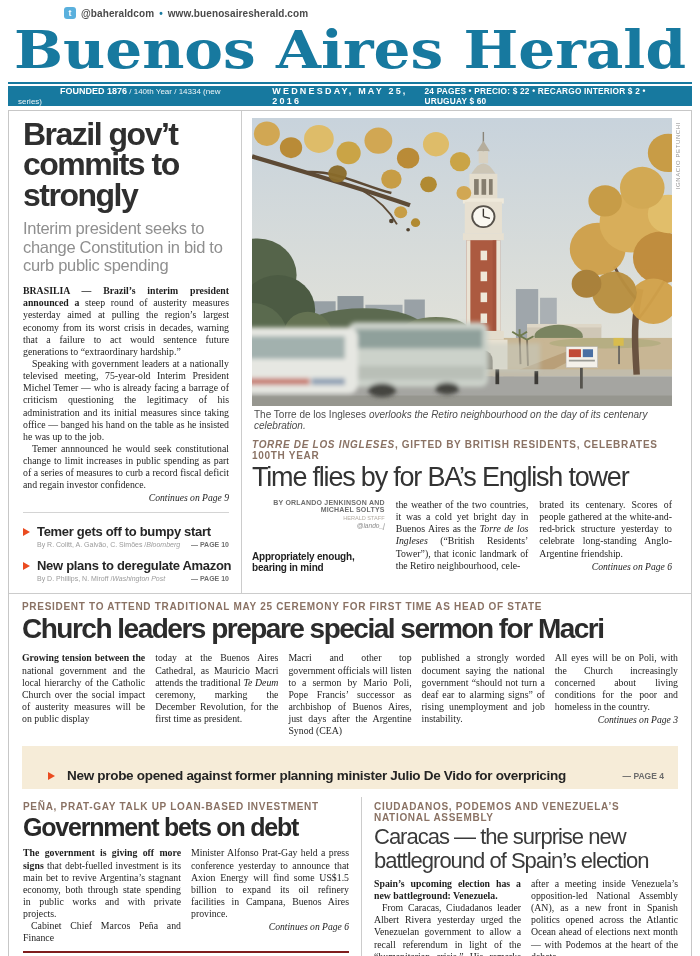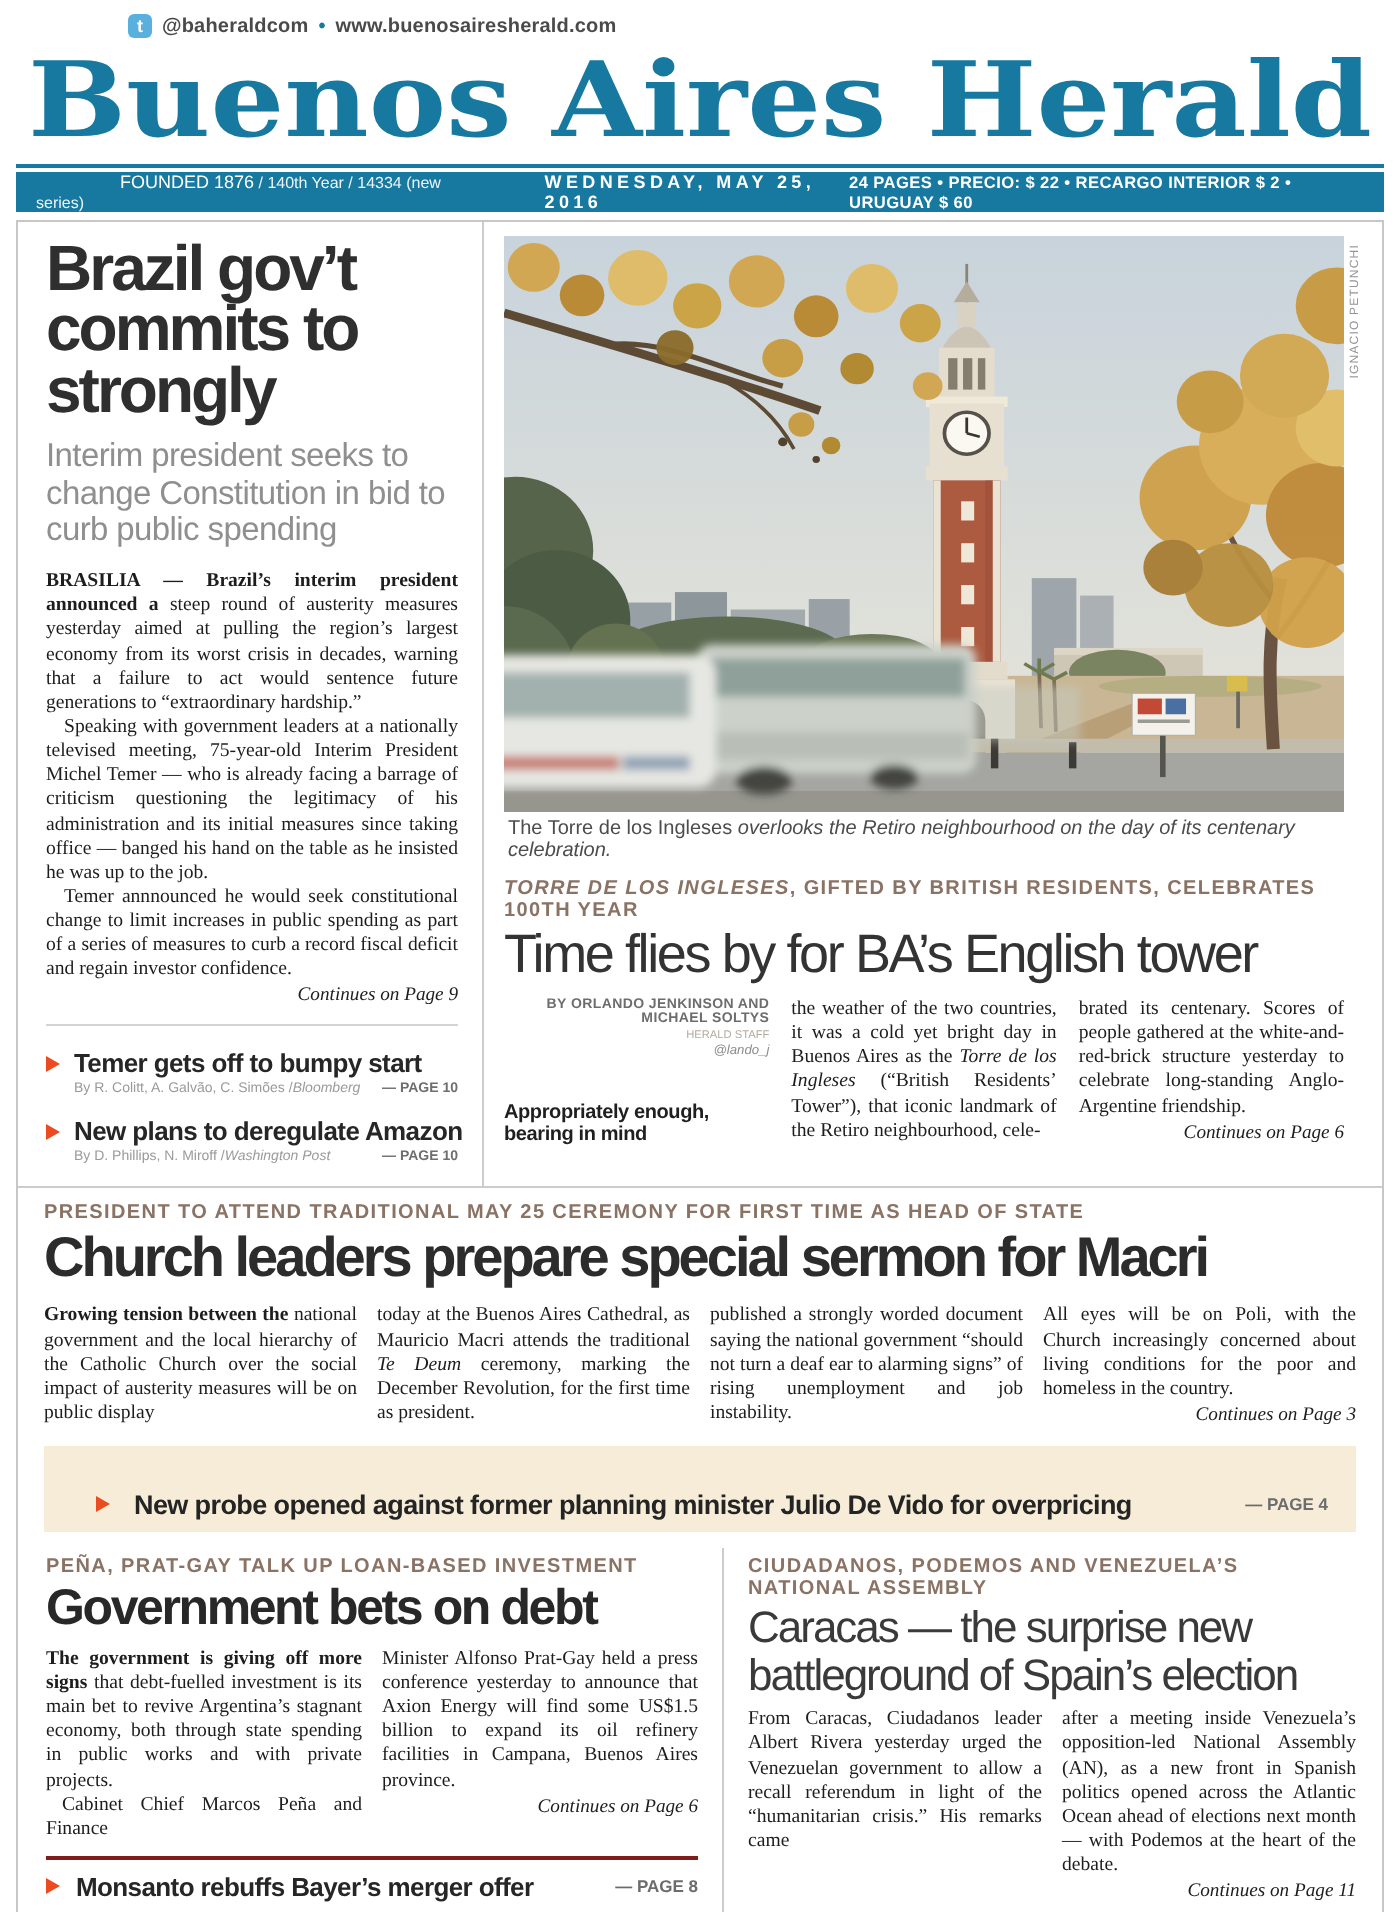--- a/index.html
+++ b/index.html
@@ -12,21 +12,21 @@
   .tl-text{font-size:10px;font-weight:bold;color:#4a4a4a;letter-spacing:.1px;}
   .tl-sep{color:var(--teal,#17799f);font-size:10px;font-weight:bold;}
   
   .mast-svg{display:block;margin:0 8px;width:684px;height:58px;}
   .mast-text{font-family:"DejaVu Serif",serif;font-weight:bold;font-size:52px;fill:var(--teal,#17799f);}
   .mast-rule{height:2px;background:var(--teal,#17799f);margin:3px 8px 2px;}
   
   .dateline{display:flex;align-items:center;justify-content:space-between;background:var(--teal,#17799f);
             color:#fff;margin:0 8px;padding:3px 10px;height:14px;}
   .dl-left{font-size:8.5px;}
-  .dl-left .f{font-weight:normal;font-size:9px;padding-left:42px;}
+  .dl-left .f{font-weight:bold;font-size:9px;padding-left:42px;}
   .dl-left .fr{opacity:.92;font-size:8px;}
   .dl-center{font-size:9px;font-weight:bold;letter-spacing:2.2px;margin-left:48px;}
   .dl-right{font-size:8.3px;font-weight:bold;letter-spacing:.2px;}
   
   .frame{margin:4px 8px 0;border:1px solid #c7c7c7;background:#fff;}
   .row-top{display:flex;}
   .col-brz{width:232px;flex:0 0 232px;padding:8px 12px 4px 14px;box-sizing:border-box;display:flex;flex-direction:column;}
   .col-photo{flex:1;border-left:1px solid #ccc;padding:7px 10px 0 10px;position:relative;box-sizing:border-box;}
   
   .brz-headline{margin:0;color:#2f2f2f;font-size:32px;line-height:.95;font-weight:bold;letter-spacing:-1.5px;}
@@ -333,20 +333,21 @@
         </div>
       </div>
     </div>
 
     <section class="church">
       <div class="kicker">PRESIDENT TO ATTEND TRADITIONAL MAY 25 CEREMONY FOR FIRST TIME AS HEAD OF STATE</div>
       <h2 class="c-headline">Church leaders prepare special sermon for Macri</h2>
       <div class="c-cols">
         <div class="c-col bt"><span class="lead">Growing tension between the</span><span> national government and the local hierarchy of the Catholic Church over the social impact of austerity measures will be on public display</span></div>
         <div class="c-col bt"><span>today at the Buenos Aires Cathedral, as Mauricio Macri attends the traditional </span><i>Te Deum</i><span> ceremony, marking the December Revolution, for the first time as president.</span></div>
+        <div class="c-col bt">Macri and other top government officials will listen to a sermon by Mario Poli, Pope Francis’ successor as archbishop of Buenos Aires, just days after the Argentine Synod (CEA)</div>
         <div class="c-col bt">published a strongly worded document saying the national government “should not turn a deaf ear to alarming signs” of rising unemployment and job instability.</div>
         <div class="c-col bt"><span>All eyes will be on Poli, with the Church increasingly concerned about living conditions for the poor and homeless in the country.</span><span class="continues">Continues on Page 3</span></div>
       </div>
     </section>
 
     <div class="probe">
       <span class="tri"></span>
       <span class="bar-title">New probe opened against former planning minister Julio De Vido for overpricing</span>
       <span class="bar-page">— PAGE 4</span>
     </div>
@@ -373,20 +374,21 @@
       </section>
 
       <section class="sec-caracas">
         <div class="kicker">CIUDADANOS, PODEMOS AND VENEZUELA’S NATIONAL ASSEMBLY</div>
         <h2 class="cc-headline">
           <span>Caracas — the surprise new</span>
           <span>battleground of Spain’s election</span>
         </h2>
         <div class="two-cols bt">
           <div>
+            <p><span class="lead">Spain’s upcoming election has a new battleground: Venezuela.</span></p>
             <p>From Caracas, Ciudadanos leader Albert Rivera yesterday urged the Venezuelan government to allow a recall referendum in light of the “humanitarian crisis.” His remarks came</p>
           </div>
           <div>
             <p>after a meeting inside Venezuela’s opposition-led National Assembly (AN), as a new front in Spanish politics opened across the Atlantic Ocean ahead of elections next month — with Podemos at the heart of the debate.</p>
             <span class="continues">Continues on Page 11</span>
           </div>
         </div>
       </section>
     </div>
 

